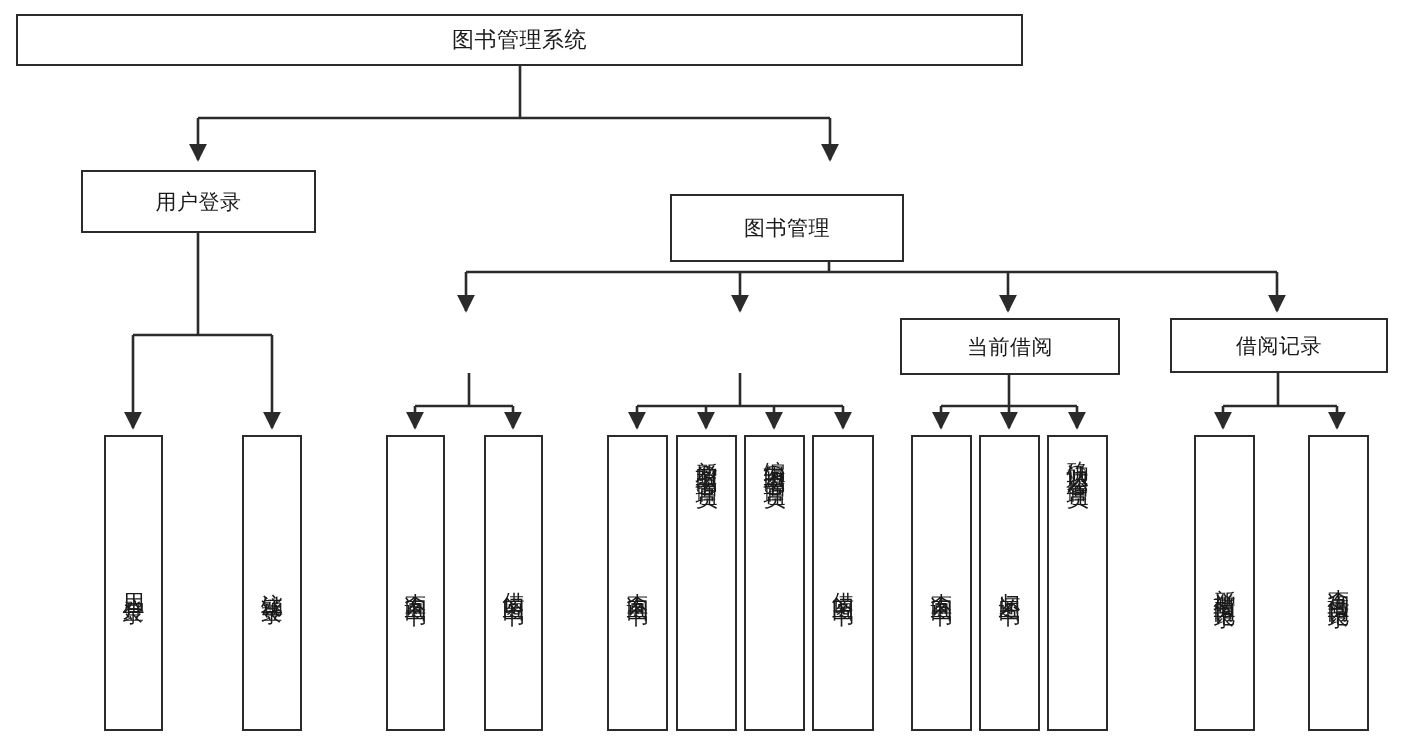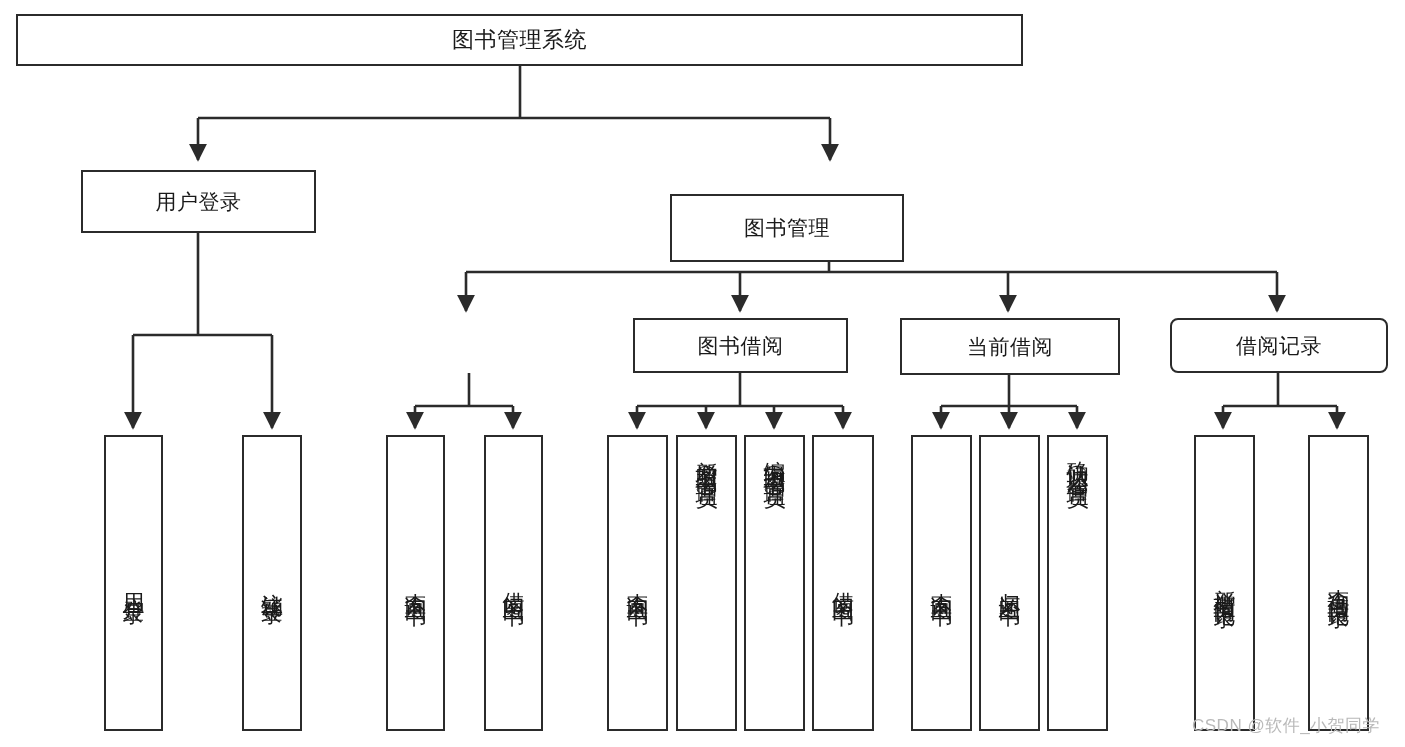--- a/index.html
+++ b/index.html
@@ -126,27 +126,24 @@
     <span class="node-label">图书管理系统</span>
   </div>
 
   <div class="node h-node" style="left:81px; top:170px; width:235px; height:63px;">
     <span class="node-label">用户登录</span>
   </div>
   <div class="node h-node" style="left:670px; top:170px; width:234px; height:68px;margin-top:24px;">
     <span class="node-label">图书管理</span>
   </div>
 
-  <div class="node h-node" style="left:633px; top:318px; width:215px; height:55px;">
-    <span class="node-label">图书借阅</span>
-  </div>
   <div class="node h-node" style="left:900px; top:318px; width:220px; height:57px;">
     <span class="node-label">当前借阅</span>
   </div>
-  <div class="node h-node" style="left:1170px; top:318px; width:218px; height:55px;border-radius:8px;">
+  <div class="node h-node" style="left:1170px; top:318px; width:218px; height:55px;">
     <span class="node-label">借阅记录</span>
   </div>
 
   <div class="node v-node center-text" style="left:104px; top:435px; width:59px; height:296px;">
     <span class="node-label">用户登录</span>
   </div>
   <div class="node v-node center-text" style="left:242px; top:435px; width:60px; height:296px;">
     <span class="node-label">注销登录</span>
   </div>
 
@@ -180,15 +177,14 @@
     <span class="node-label">确认归还（管理员）</span>
   </div>
 
   <div class="node v-node center-text" style="left:1194px; top:435px; width:61px; height:296px;">
     <span class="node-label">新增借阅记录</span>
   </div>
   <div class="node v-node center-text" style="left:1308px; top:435px; width:61px; height:296px;">
     <span class="node-label">查询借阅记录</span>
   </div>
 
-  <div class="watermark" style="left:1192px; top:714px;">CSDN @软件_小贺同学</div>
 
 </div>
 
 </body></html>

